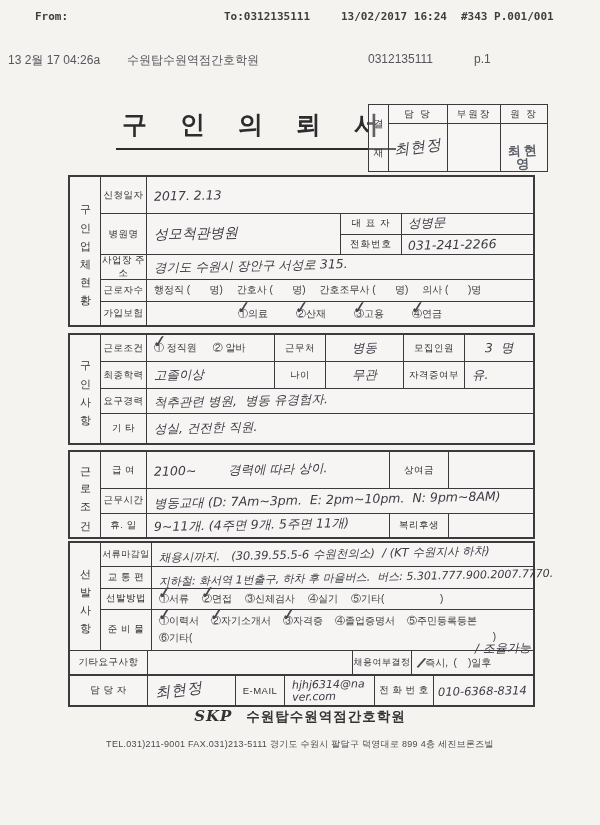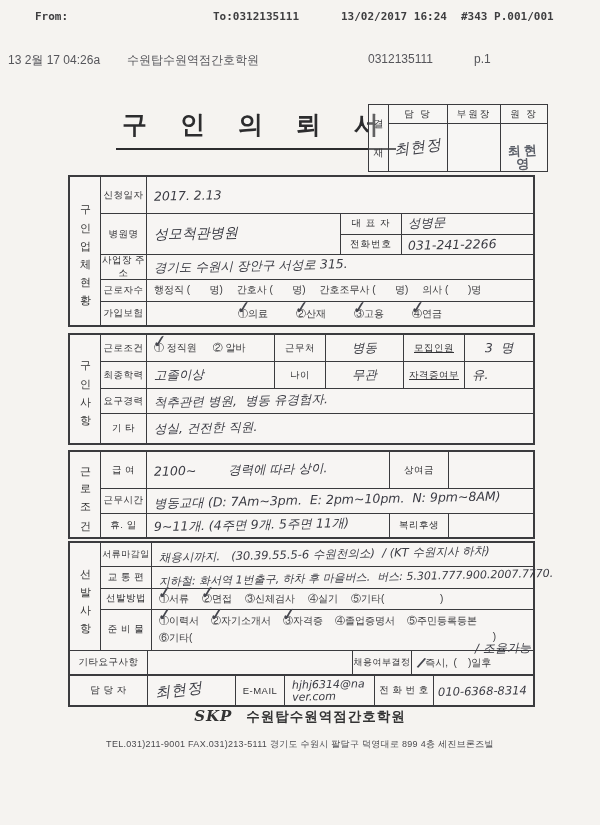--- a/index.html
+++ b/index.html
@@ -28,21 +28,21 @@
   
   .sec{position:absolute;left:68px;width:467px;border:2px solid #3b3b3e;display:flex;
         background:rgba(255,255,255,.2);box-sizing:border-box;}
   .vlab{width:30px;border-right:1px solid #3b3b3e;display:flex;align-items:center;justify-content:center;}
   .vtext{writing-mode:vertical-rl;text-orientation:upright;font-size:11px;letter-spacing:7px;color:#333;}
   .rows{flex:1;display:flex;flex-direction:column;min-width:0;}
   .row{display:flex;border-bottom:1px solid #3b3b3e;box-sizing:border-box;min-width:0;}
   .row:last-child{border-bottom:none;}
   .lab{border-right:1px solid #3b3b3e;display:flex;align-items:center;justify-content:center;
         font-size:9.5px;letter-spacing:.5px;text-align:center;flex-shrink:0;}
-  .w45{width:45px;} .w50{width:50px;} .w58{width:58px;} .w60{width:60px;text-decoration:underline;} .w77{width:77px;}
+  .w45{width:45px;} .w50{width:50px;} .w58{width:58px;} .w60{width:60px;} .w77{width:77px;}
   .val{flex:1;display:flex;align-items:center;padding:1px 7px;min-width:0;}
   .cellR{border-left:1px solid #3b3b3e;flex-shrink:0;}
   .print{font-size:10px;color:#3a3a3d;white-space:pre;}
   .hand{font-family:"DejaVu Sans",sans-serif;font-style:italic;font-size:12.5px;color:#3b3c44;
         transform:rotate(-1.2deg);white-space:pre;}
   .opt{position:relative;display:inline-block;font-size:10px;color:#3a3a3d;white-space:pre;}
   .chk{position:absolute;left:-2px;top:-8px;font-size:15px;color:#45464e;font-style:italic;
         transform:rotate(-14deg);font-weight:bold;}
   .subcol{width:192px;display:flex;flex-direction:column;border-left:1px solid #3b3b3e;flex-shrink:0;}
   .subrow{flex:1;display:flex;border-bottom:1px solid #3b3b3e;min-width:0;}
@@ -61,21 +61,21 @@
         margin-right:14px;}
   .footer-addr{position:absolute;top:738px;left:0;width:600px;text-align:center;font-size:9px;
         letter-spacing:.3px;color:#4a4a4e;}
 </style>
 </head>
 <body>
 
 <div class="page">
 
   <span class="abs mono fax1" style="left:35px">From:</span>
-  <span class="abs mono fax1" style="left:213px">To:0312135111</span>
+  <span class="abs mono fax1" style="left:224px">To:0312135111</span>
   <span class="abs mono fax1" style="left:341px">13/02/2017 16:24</span>
   <span class="abs mono fax1" style="left:461px">#343 P.001/001</span>
   <span class="abs fax2" style="left:8px">13 2월 17 04:26a</span>
   <span class="abs fax2" style="left:127px">수원탑수원역점간호학원</span>
   <span class="abs fax2" style="left:368px">0312135111</span>
   <span class="abs fax2" style="left:474px">p.1</span>
 
   <div class="title">구 인 의 뢰 서</div>
 
   <div class="appr">

